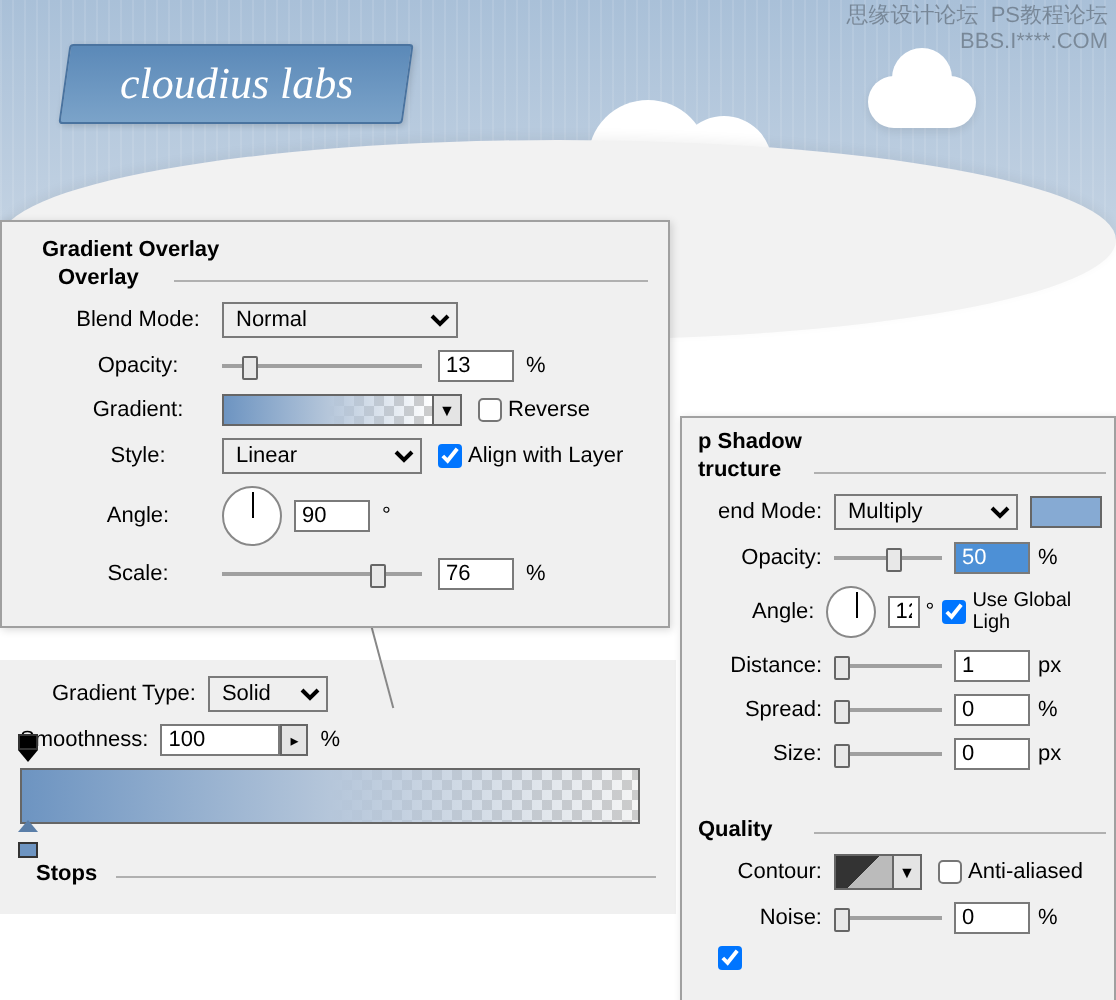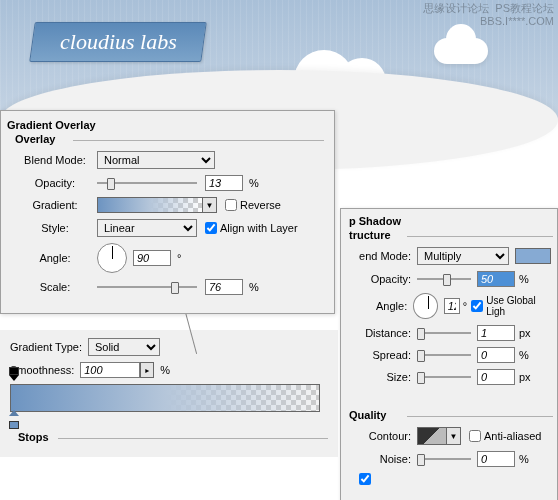--- a/index.html
+++ b/index.html
@@ -11,30 +11,30 @@
 .c1::before, .c1::after { content: ''; position: absolute; background: #fff; border-radius: 50%; }
 .c1::before { width: 60px; height: 60px; top: -28px; left: 18px; }
 .c1::after { width: 48px; height: 48px; top: -20px; left: 62px; }
 .c2 { width: 54px; height: 26px; top: 38px; right: 70px; }
 .c2::before { content: ''; position: absolute; width: 30px; height: 30px; top: -14px; left: 12px; background: #fff; border-radius: 50%; }
 .clouds-bottom { position: absolute; bottom: -50px; left: 0; width: 100%; height: 100px; background: #f2f2f2; border-radius: 50%; box-shadow: 0 -2px 6px rgba(0,0,0,0.05); }
 .logo-sign { position: absolute; top: 22px; left: 32px; width: 172px; height: 40px; background: linear-gradient(#5b89b8, #7ba3c9); transform: skewX(-8deg); border: 1px solid #4a739f; border-radius: 2px; display: flex; align-items: center; justify-content: center; z-index: 2; box-shadow: 1px 1px 3px rgba(0,0,0,0.15); }
 .logo-sign span { font-family: 'Brush Script MT', cursive; font-size: 22px; color: #fff; font-style: italic; transform: skewX(8deg); }
 .watermark { position: absolute; top: 2px; right: 4px; color: rgba(0,0,0,0.3); font-size: 11px; z-index: 3; text-align: right; line-height: 1.2; }
 .panel { position: absolute; background: #f0f0f0; border: 1px solid #a0a0a0; box-shadow: 1px 1px 4px rgba(0,0,0,0.15); z-index: 10; }
-.grad-panel { top: 110px; left: 0; width: 335px; padding: 8px 10px 12px 6px; }
+.grad-panel { top: 110px; left: 0; width: 335px; padding: 8px 10px 12px 20px; }
 .ds-panel { top: 208px; left: 340px; width: 218px; padding: 6px 4px 28px 8px; }
 .lower-panel { position: absolute; top: 330px; left: 0; width: 338px; padding: 8px 10px; z-index: 5; background: #f0f0f0; }
 .section-title { font-weight: bold; font-size: 11px; margin-bottom: 2px; }
 .section-sub { font-weight: bold; font-size: 11px; margin-left: 8px; margin-bottom: 6px; position: relative; }
 .section-sub::after { content: ''; position: absolute; top: 7px; left: 58px; right: 0; height: 1px; background: #b0b0b0; }
 .row { display: flex; align-items: center; margin-bottom: 6px; margin-left: 14px; }
 .row-label { width: 68px; text-align: center; margin-right: 8px; }
 select { font-size: 11px; border: 1px solid #7a7a7a; padding: 0 2px; height: 18px; }
-input[type=text] { font-size: 11px; border: 1px solid #7a7a7a; padding: 0 3px; height: 16px; text-align: left; font-style: italic; }
+input[type=text] { font-size: 11px; border: 1px solid #7a7a7a; padding: 0 3px; height: 16px; text-align: left; }
 .num-input { width: 38px; text-align: center; }
 .chk { margin: 0 3px 0 8px; }
 input[type=checkbox] { width: 12px; height: 12px; }
 .slider { position: relative; width: 100px; height: 14px; display: inline-block; }
 .slider-track { position: absolute; top: 6px; left: 0; right: 0; height: 2px; background: #a0a0a0; }
 .slider-thumb { position: absolute; top: 2px; width: 8px; height: 12px; background: #e8e8e8; border: 1px solid #666; border-radius: 1px; }
 .grad-swatch { width: 106px; height: 16px; border: 1px solid #666; background: linear-gradient(90deg, #6d94c1 0%, #b5c6da 50%, rgba(255,255,255,0) 100%), repeating-conic-gradient(#ccc 0 25%, #fff 0 50%) 0 0/10px 10px; display: inline-block; }
 .dd-arrow { width: 14px; height: 16px; border: 1px solid #666; border-left: none; background: #e4e4e4; display: inline-flex; align-items: center; justify-content: center; font-size: 8px; }
 .angle-dial { width: 30px; height: 30px; border: 1px solid #888; border-radius: 50%; background: #fff; position: relative; display: inline-block; margin-right: 6px; }
 .angle-dial::after { content: ''; position: absolute; width: 1px; height: 13px; background: #000; top: 2px; left: 14px; transform-origin: bottom center; }
@@ -203,23 +203,23 @@
     <input type="text" class="num-input" style="margin-left: 6px;" value="0">
     <span style="margin-left:4px">%</span>
   </div>
 
   <div class="ds-row" style="margin-top:6px">
     <input type="checkbox" class="chk" checked="" style="margin-left: 10px;">
   </div>
 </div>
 
 <div class="lower-panel">
-  <div class="row" style="margin-left:0">
+  <div class="row" style="margin-left:16px">
     <span style="margin-right:6px">Gradient Type:</span>
-    <select style="width:72px"><option>Solid</option></select>
+    <select style="width:60px"><option>Solid</option></select>
   </div>
   <div class="row" style="margin-left:0">
     <span style="margin-right:6px">Smoothness:</span>
     <input type="text" class="num-input" style="width: 60px;" value="100">
     <span class="dd-arrow" style="height:16px;border-left:1px solid #666">▸</span>
     <span style="margin-left:6px">%</span>
   </div>
   <div class="grad-editor">
     <div class="grad-bar">
       <div class="stop-top" style="left:-2px"></div>

